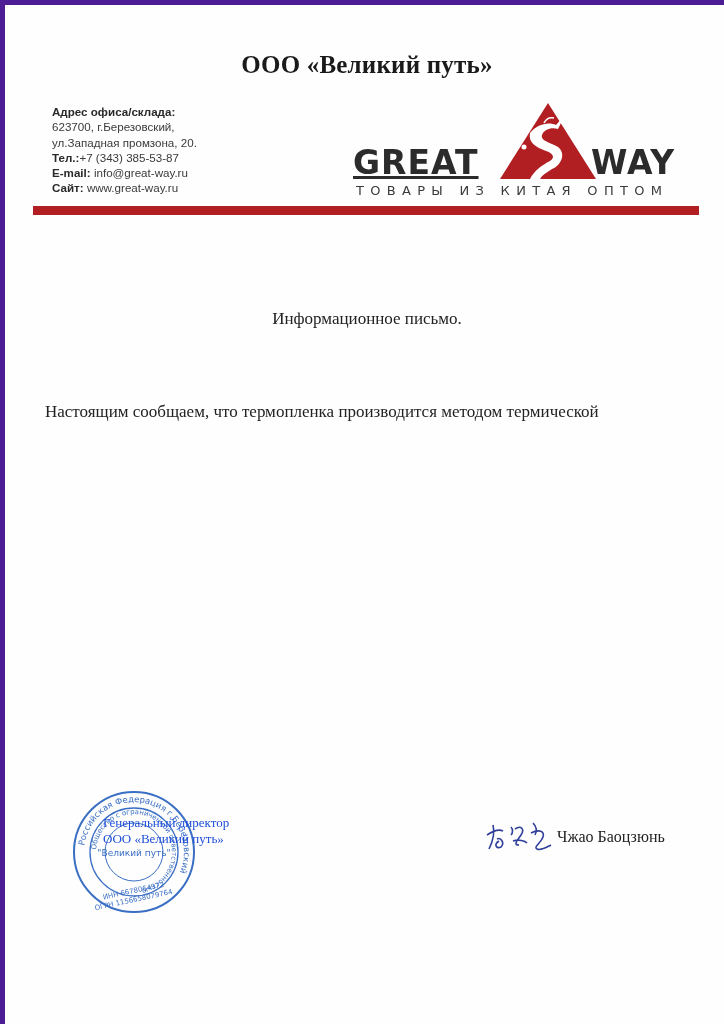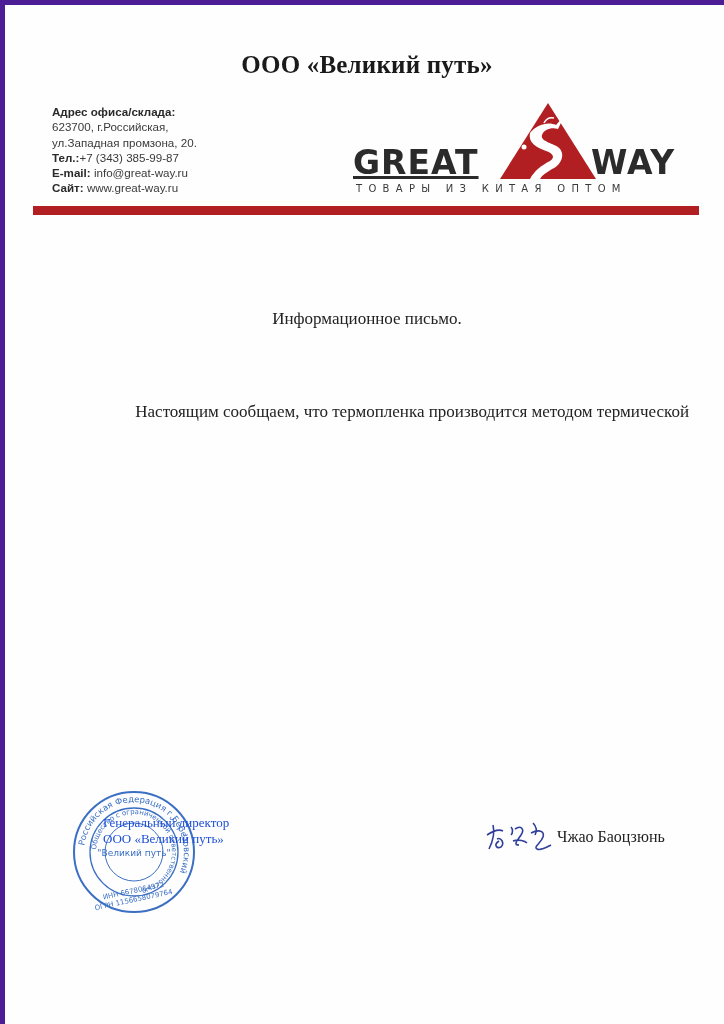--- a/index.html
+++ b/index.html
@@ -25,32 +25,32 @@
     position: absolute; left: 345px; top: 98px; width: 340px; height: 96px;
   }
   .logo-text-great, .logo-text-way {
     position: absolute; top: 40px; font-family: "DejaVu Sans", sans-serif; font-weight: bold;
     font-size: 33px; color: #2b2b2b; letter-spacing: 1px;
   }
   .logo-text-great { left: 3px; text-decoration: underline; }
   .logo-text-way { left: 241px; }
   .logo-tagline {
     position: absolute; left: 6px; top: 80px; font-family: "DejaVu Sans", sans-serif;
-    font-size: 10px; letter-spacing: 6.3px; color: #3a3a3a; white-space: nowrap;
+    font-size: 13px; letter-spacing: 6.3px; color: #3a3a3a; white-space: nowrap;
   }
   .logo-triangle { position: absolute; left: 150px; top: 0px; }
   .red-bar {
     position: absolute; left: 28px; top: 201px; width: 666px; height: 9px; background: #b21f22;
   }
   .letter-heading {
     position: absolute; left: 0; width: 724px; top: 304px; text-align: center;
     font-family: "Liberation Serif", "DejaVu Serif", serif; font-size: 17px; color: #222;
   }
   .body-text {
-    position: absolute; left: 40px; width: 644px; top: 387px; text-align: right;
+    position: absolute; left: 40px; width: 644px; top: 387px; text-align: left;
     font-family: "Liberation Serif", "DejaVu Serif", serif; font-size: 17px;
     line-height: 40.5px; color: #222;
   }
   .body-text .line { display: block; white-space: nowrap; }
   .stamp { position: absolute; left: 66px; top: 784px; }
   .signer {
     position: absolute; left: 98px; top: 810px; font-family: "Liberation Serif", "DejaVu Serif", serif;
     font-size: 13px; line-height: 16px; color: #1d4ed8;
   }
   .signature { position: absolute; left: 478px; top: 810px; }
@@ -61,23 +61,23 @@
 </style>
 </head>
 <body>
 
 <div class="page">
 
   <div class="company-title">ООО «Великий путь»</div>
 
   <div class="contacts">
     <div><span class="b">Адрес офиса/склада:</span></div>
-    <div>623700, г.Российская,</div>
+    <div>623700, г.Березовский,</div>
     <div>ул.Западная промзона, 20.</div>
-    <div><span class="b">Тел.:</span><span>+7 (343) 385-99-87</span></div>
+    <div><span class="b">Тел.:</span><span>+7 (343) 385-53-87</span></div>
     <div><span class="b">E-mail:</span> <span>info@great-way.ru</span></div>
     <div><span class="b">Сайт:</span> <span>www.great-way.ru</span></div>
   </div>
 
   <div class="logo">
     <span class="logo-text-great">GREAT</span>
     <svg class="logo-triangle" width="96" height="76" viewBox="0 0 96 76">
       <polygon points="48,0 96,76 0,76" fill="#b21f22"></polygon>
       <path d="M30,30 C36,22 48,18 56,22 C60,18 62,14 64,12 C62,18 60,22 58,26 C52,24 44,26 42,32 C40,38 52,40 58,44 C66,50 62,62 52,66 C46,70 42,72 40,76 L30,76 C34,68 42,62 50,58 C56,54 52,50 46,48 C36,44 28,40 30,30 Z" fill="#ffffff"></path>
       <circle cx="24" cy="44" r="2.5" fill="#ffffff"></circle>

